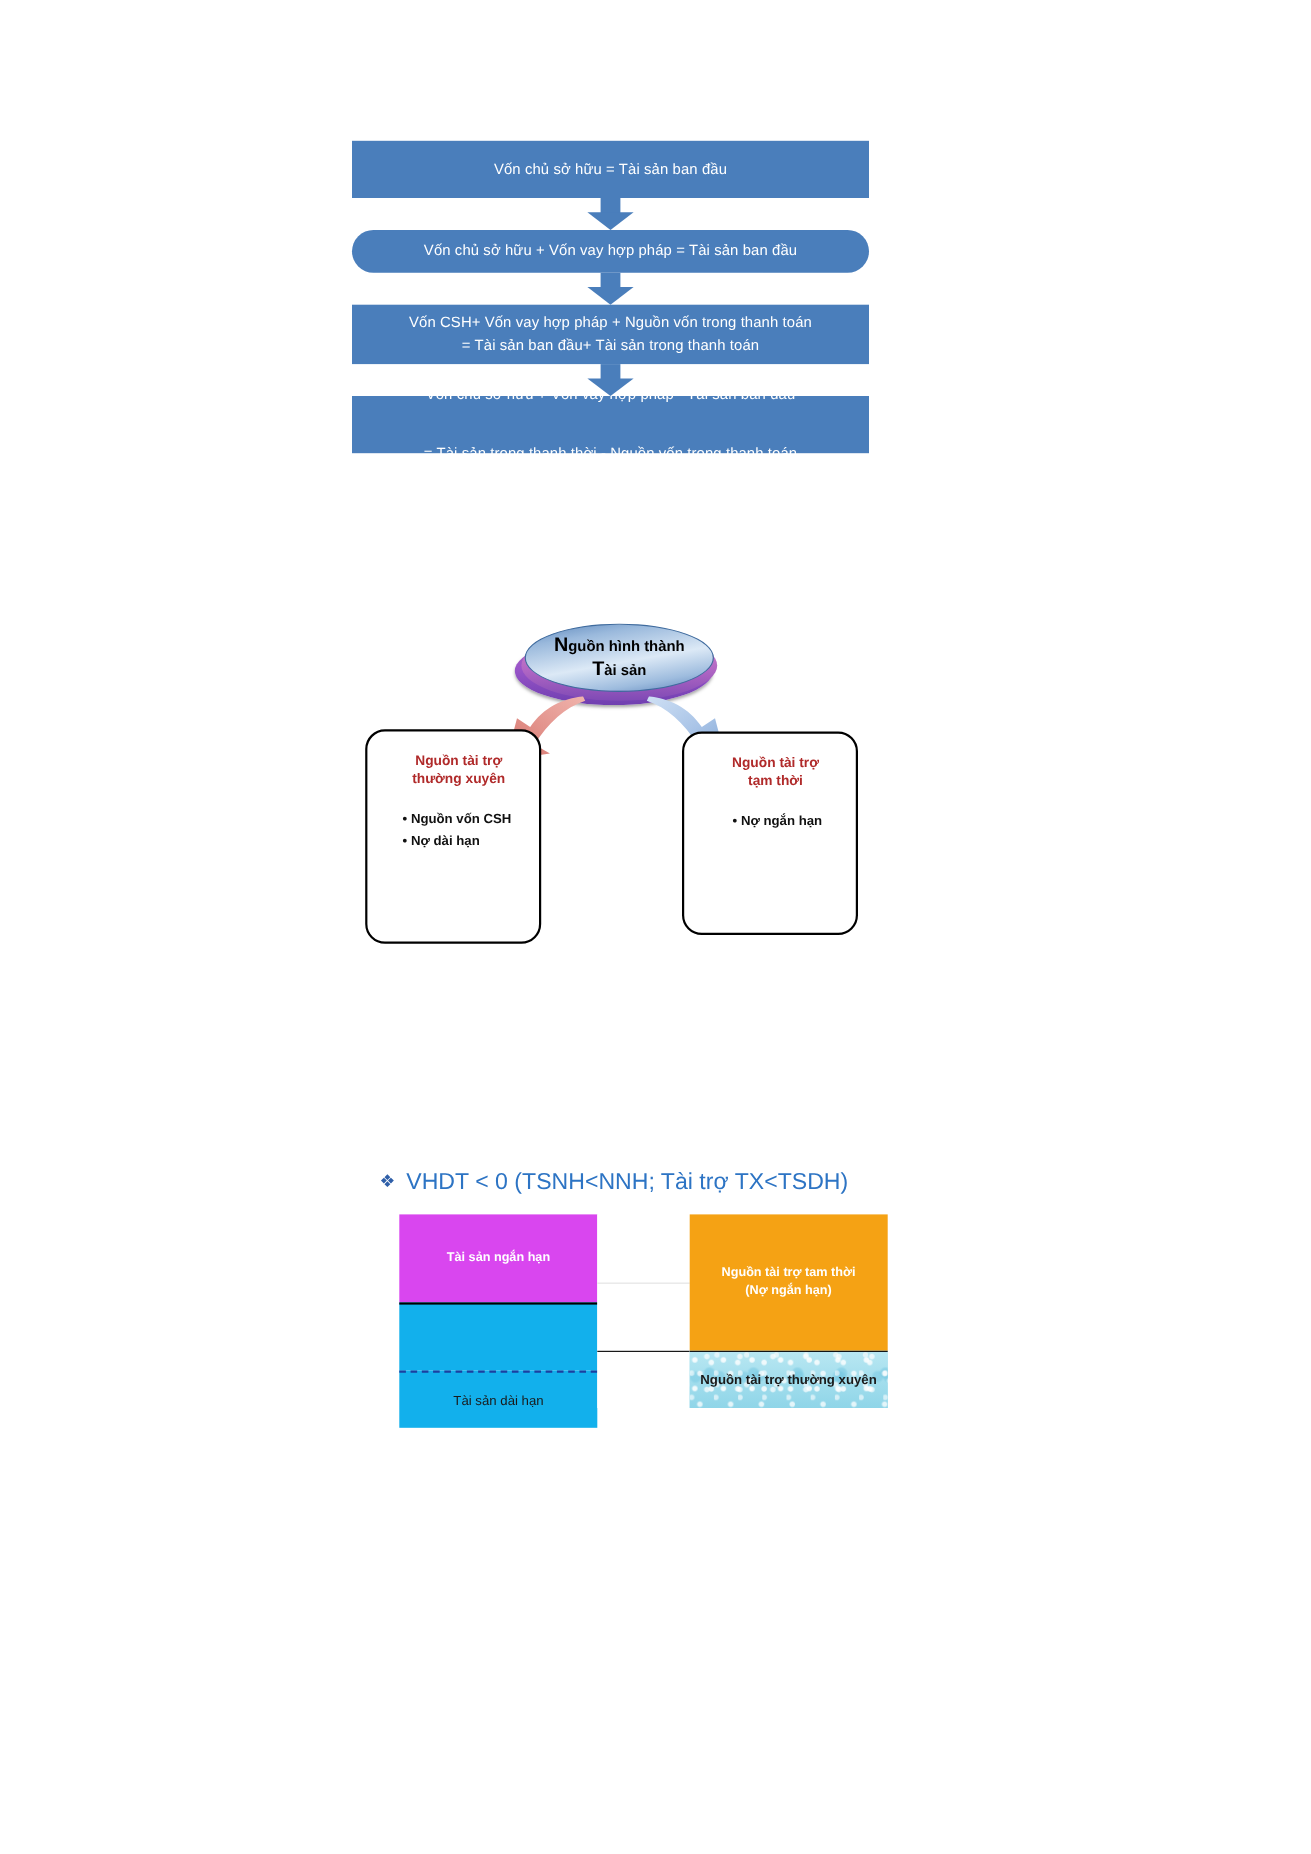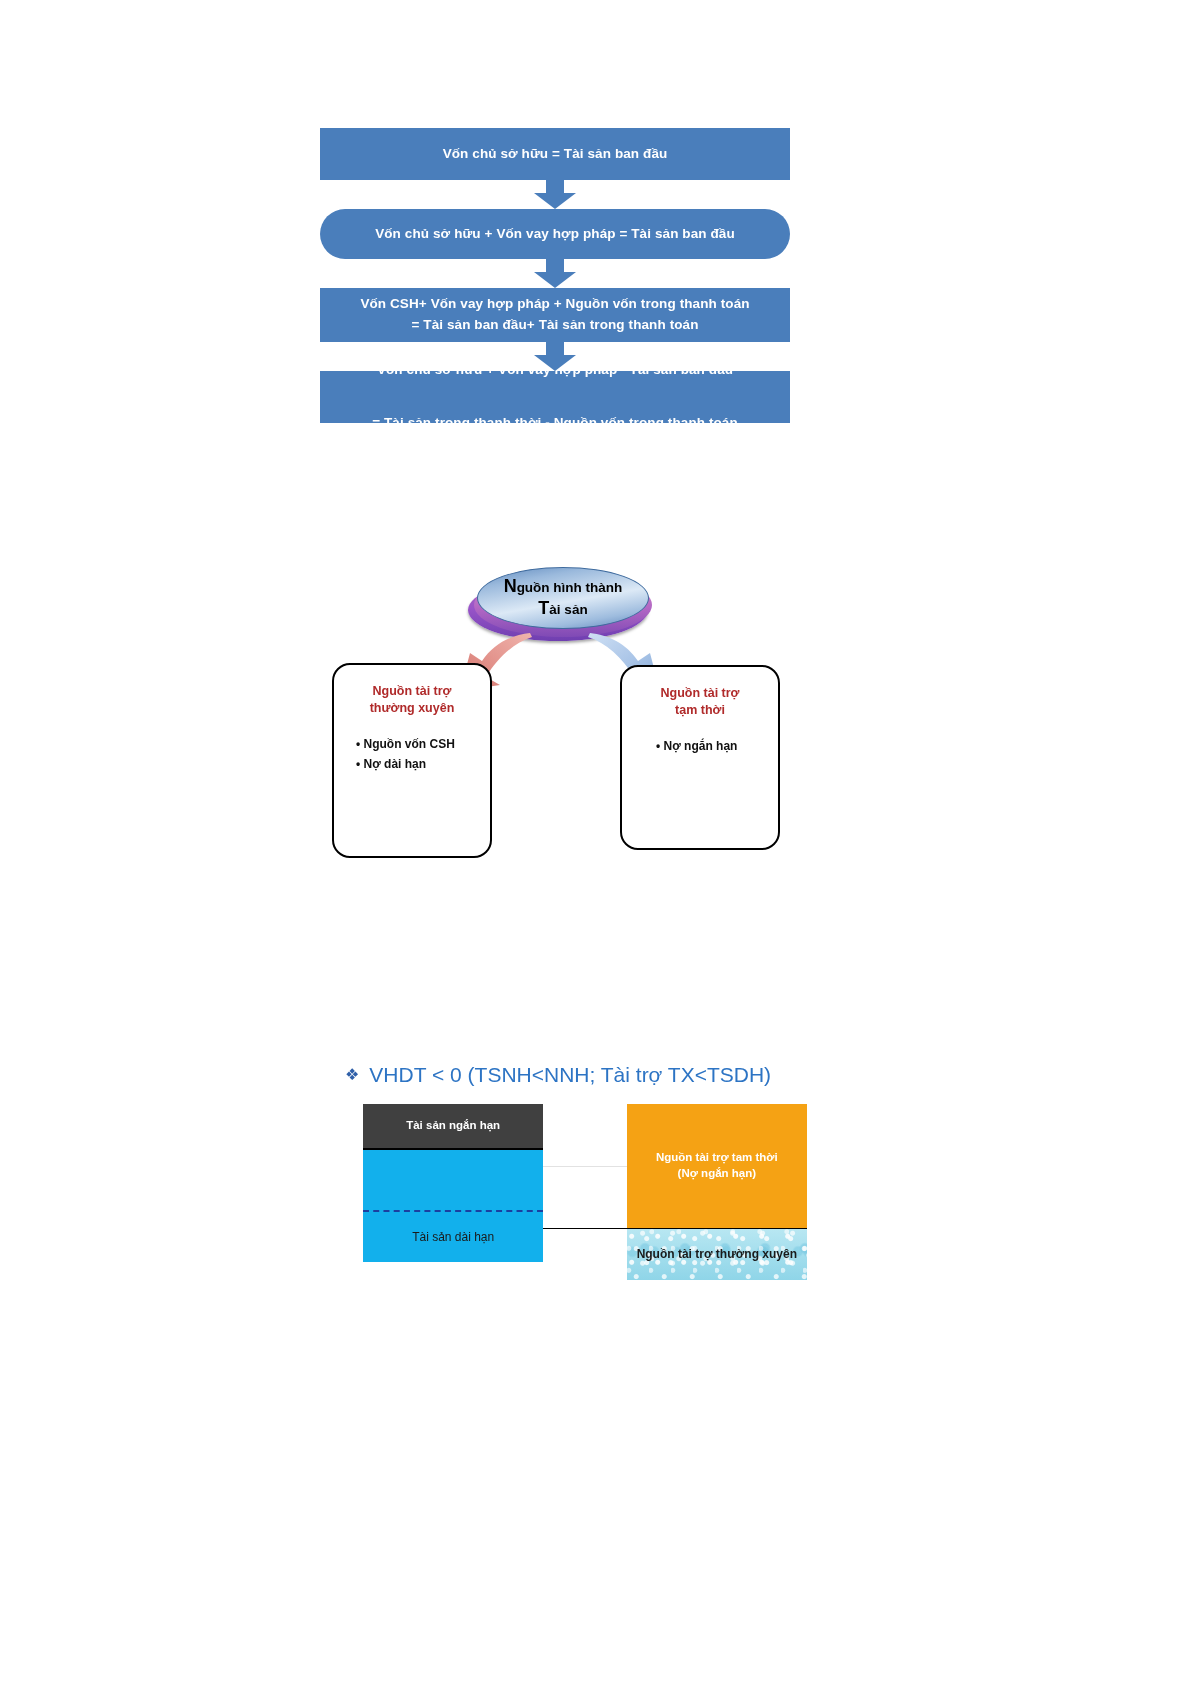--- a/index.html
+++ b/index.html
@@ -18,34 +18,34 @@
   
   #equation-flow {
     position: absolute;
     left: 320px;
     top: 128px;
     width: 470px;
   }
   .eq-box {
     background: #4a7ebb;
     color: #ffffff;
-    font-weight: bold;
+    font-weight: normal;
     font-size: 13.5px;
     text-align: center;
     letter-spacing: 0.1px;
     display: flex;
     flex-direction: column;
     align-items: center;
     justify-content: center;
     box-sizing: border-box;
     padding: 4px 10px;
   }
   .eq-box .eq-line { line-height: 1.55; white-space: nowrap; }
   .eq-box-1 { height: 52px; }
-  .eq-box-2 { height: 50px; border-radius: 25px; }
+  .eq-box-2 { height: 39px; border-radius: 25px; }
   .eq-box-3 { height: 54px; }
   .eq-box-4 { height: 52px; gap: 32px; }
 
   .arrow-gap {
     height: 29px;
     position: relative;
   }
   .down-arrow {
     position: absolute;
     left: 50%;
@@ -130,20 +130,21 @@
 
   .branch-arrow { position: absolute; }
   .branch-arrow svg { display: block; }
 
   .round-box {
     position: absolute;
     border: 2px solid #000000;
     border-radius: 18px;
     background: #ffffff;
     box-sizing: border-box;
+    padding-left: 10px;
   }
   #box-permanent { left: 12px; top: 108px; width: 160px; height: 195px; }
   #box-temporary { left: 300px; top: 110px; width: 160px; height: 185px; }
 
   .rb-title {
     color: #b02a2a;
     font-weight: bold;
     font-size: 12.5px;
     text-align: center;
     line-height: 1.35;
@@ -211,21 +212,21 @@
     box-sizing: border-box;
     display: flex;
     align-items: center;
     justify-content: center;
     text-align: center;
     color: #ffffff;
     font-weight: bold;
     font-size: 11.5px;
     line-height: 1.35;
   }
-  .blk-ts-nh { height: 44px; background: #404040; }
+  .blk-ts-nh { height: 80px; background: #d946ef; }
   .blk-blue  { height: 62px; background: #12b0ec; }
   .blk-ts-dh { height: 52px; background: #12b0ec; color: #1a1a1a; font-weight: normal; font-size: 12px; }
   .blk-sep-black { border-top: 2px solid #000000; }
   .blk-sep-dash { border-top: 2px dashed #1b3fa0; }
 
   .blk-ntt-tt { height: 124px; background: #f5a214; }
   .blk-ntt-tx {
     height: 52px;
     color: #1a1a1a;
     font-weight: bold;

